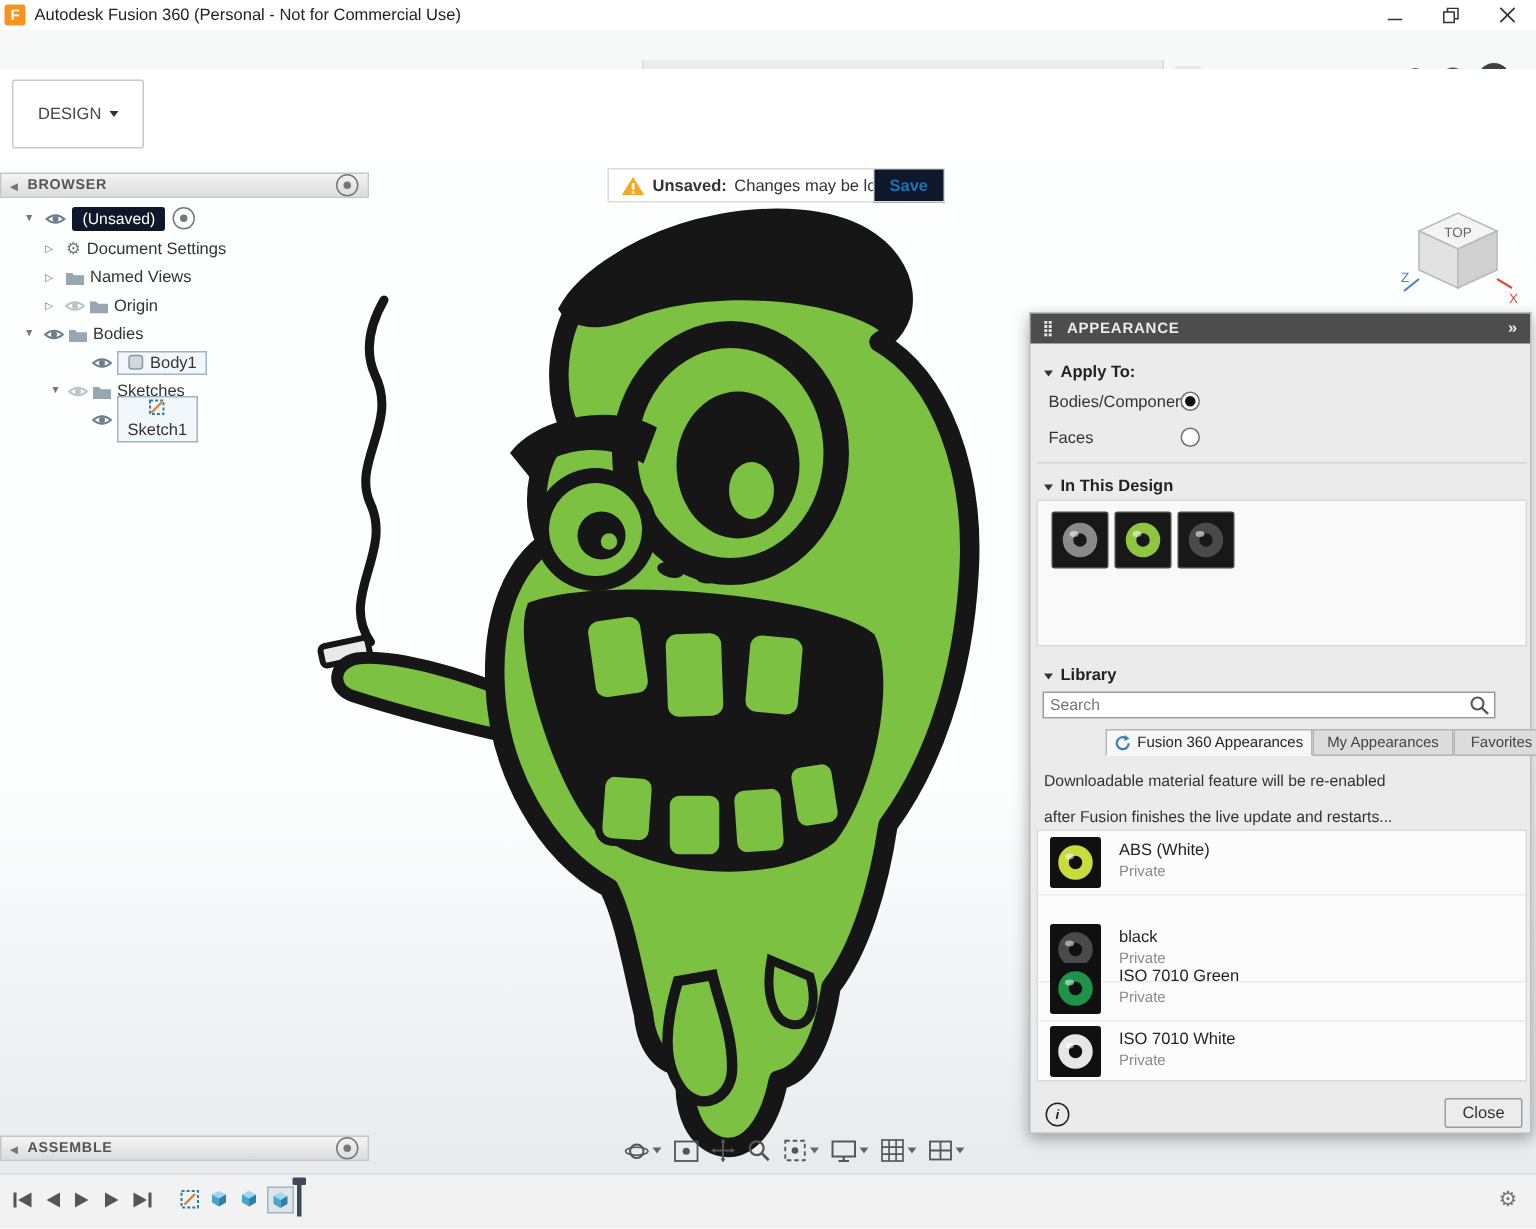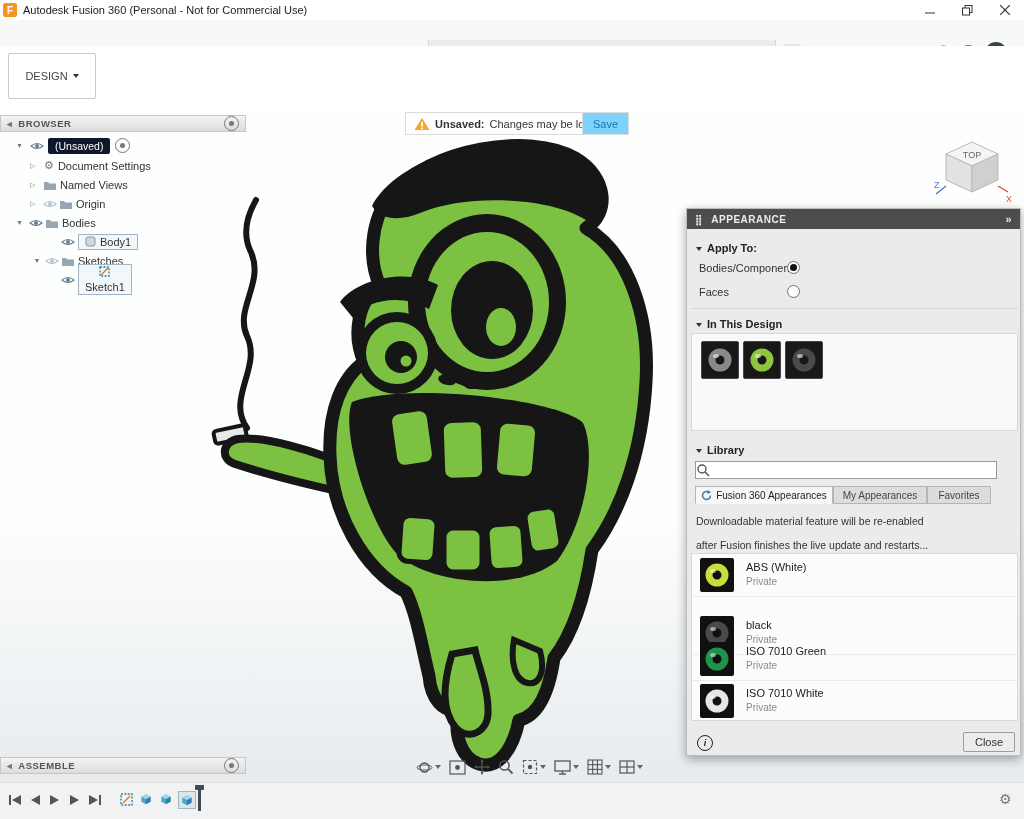--- a/index.html
+++ b/index.html
@@ -44,37 +44,37 @@
   .panelhdr{height:17px;width:246px;background:linear-gradient(#f4f4f4,#dcdcdc);border:1px solid #c6c6c6;box-sizing:border-box;
             display:flex;align-items:center;font-size:9.5px;font-weight:bold;color:#555;letter-spacing:.5px;}
   .trow{position:absolute;height:19px;display:flex;align-items:center;font-size:11px;color:#333;}
   .tri{font-size:7px;color:#777;cursor:pointer;width:10px;}
   .chip{background:#0f172a;color:#fff;border-radius:2px;padding:2px 7px;font-size:10.5px;cursor:pointer;}
   .selbox{border:1px solid #9fb4c4;background:#f2f7fb;padding:1px 6px;cursor:pointer;}
   .circeye{width:13px;height:13px;border:1.3px solid #777;border-radius:50%;display:inline-flex;align-items:center;justify-content:center;}
   .circeye i{width:5px;height:5px;background:#777;border-radius:50%;}
   
   #warnbar{left:405px;top:112px;height:21px;display:flex;align-items:center;background:#fefefe;border:1px solid #dcdcdc;padding:0 8px;gap:5px;}
-  #savechip{left:582px;top:112px;height:21px;display:flex;align-items:center;background:#7dd3fc;border:1px solid #dcdcdc;
-            padding:0 10px;color:#1b72b8;font-weight:normal;cursor:pointer;}
+  #savechip{left:582px;top:112px;height:21px;display:flex;align-items:center;background:#0f172a;border:1px solid #dcdcdc;
+            padding:0 10px;color:#1b72b8;font-weight:bold;cursor:pointer;}
   
   #apdlg{left:686px;top:208px;width:335px;height:548px;background:#ebebeb;box-shadow:0 3px 10px rgba(0,0,0,.35);border:1px solid #bbb;box-sizing:border-box;}
   #apdlg .hdr{position:absolute;left:0;top:0;width:100%;height:20px;background:#4d4d4d;color:#ececec;
               display:flex;align-items:center;font-size:10px;font-weight:bold;letter-spacing:.5px;box-sizing:border-box;padding:0 8px;}
   .seclabel{position:absolute;font-weight:bold;font-size:11px;color:#222;}
   .optlabel{position:absolute;font-size:11px;color:#333;}
   .radio{position:absolute;left:100px;width:13px;height:13px;border:1px solid #707070;border-radius:50%;background:#fdfdfd;box-sizing:border-box;cursor:pointer;}
   .radio.checked::after{content:"";position:absolute;left:2px;top:2px;width:7px;height:7px;background:#111;border-radius:50%;}
   .whitebox{position:absolute;background:#f9f9f9;border:1px solid #d8d8d8;box-sizing:border-box;}
   .swatch{position:absolute;width:36px;height:36px;background:#181818;border:1px solid #444;border-radius:2px;
           display:flex;align-items:center;justify-content:center;cursor:pointer;}
   #apsearch{position:absolute;left:8px;top:252px;width:302px;height:18px;background:#fff;border:1px solid #9a9a9a;box-sizing:border-box;display:flex;align-items:center;}
   #apsearch input{flex:1;border:none;outline:none;font-size:10.5px;padding:0 4px;font-family:"Liberation Sans",sans-serif;color:#333;background:transparent;}
   .lib-tab{position:absolute;top:277px;height:18px;background:#dcdcdc;border:1px solid #b5b5b5;box-sizing:border-box;
-           display:flex;align-items:center;justify-content:center;gap:4px;font-size:10px;color:#444;cursor:pointer;}
+           display:flex;align-items:center;justify-content:center;gap:4px;font-size:10px;color:#444;cursor:pointer;margin-left:42px;}
   .lib-tab.active{background:#f7f7f7;border-bottom-color:#f7f7f7;color:#222;}
   .notice{position:absolute;left:9px;font-size:10.5px;color:#333;}
   #matlist{position:absolute;left:4px;top:344px;width:327px;height:168px;background:#fcfcfc;border:1px solid #d8d8d8;box-sizing:border-box;}
   .mrow{position:absolute;left:0;width:100%;height:42px;border-bottom:1px solid #ebebeb;cursor:pointer;}
   .mrow .sw{position:absolute;left:8px;top:4px;width:34px;height:34px;background:#101010;border-radius:2px;display:flex;align-items:center;justify-content:center;}
   .mrow .nm{position:absolute;left:54px;top:7px;font-size:11px;color:#222;}
   .mrow .sc{position:absolute;left:54px;top:22px;font-size:10px;color:#8a8a8a;}
   #infoicon{position:absolute;left:10px;top:526px;width:14px;height:14px;border:1.5px solid #222;border-radius:50%;
             display:flex;align-items:center;justify-content:center;font-size:9px;font-weight:bold;font-style:italic;color:#222;}
   #closebtn{position:absolute;left:276px;top:523px;width:50px;height:18px;background:#ececec;border:1px solid #9c9c9c;border-radius:2px;
@@ -570,20 +570,21 @@
       <svg width="28" height="28">
           <circle cx="14" cy="14" r="8" fill="none" stroke-width="7" stroke="#4a4a4a"></circle>
           <ellipse cx="10" cy="10" rx="3" ry="2" fill="#ffffff" opacity=".55"></ellipse>
         </svg>
     </div>
 
     <span class="cdown dark abs" style="left:9px;top:240px;"></span>
     <span class="seclabel" style="left:20px;top:235px;">Library</span>
 
     <div id="apsearch">
+      <input type="text" placeholder="Search" style="">
       <svg width="14" height="14" style="margin-right:3px;">
           <circle cx="6" cy="6" r="4" fill="none" stroke="#555" stroke-width="1.4"></circle>
           <line x1="9" y1="9" x2="13" y2="13" stroke="#555" stroke-width="1.6"></line>
         </svg>
     </div>
 
     <div class="lib-tab active" style="left:8px;width:138px;">
       <svg width="11" height="11">
           <path d="M9.5,5.5 A4,4 0 1 1 7.5,2" fill="none" stroke="#3a7fae" stroke-width="1.5"></path>
           <polygon points="7,0 10,2.5 6.5,4" fill="#3a7fae"></polygon>

